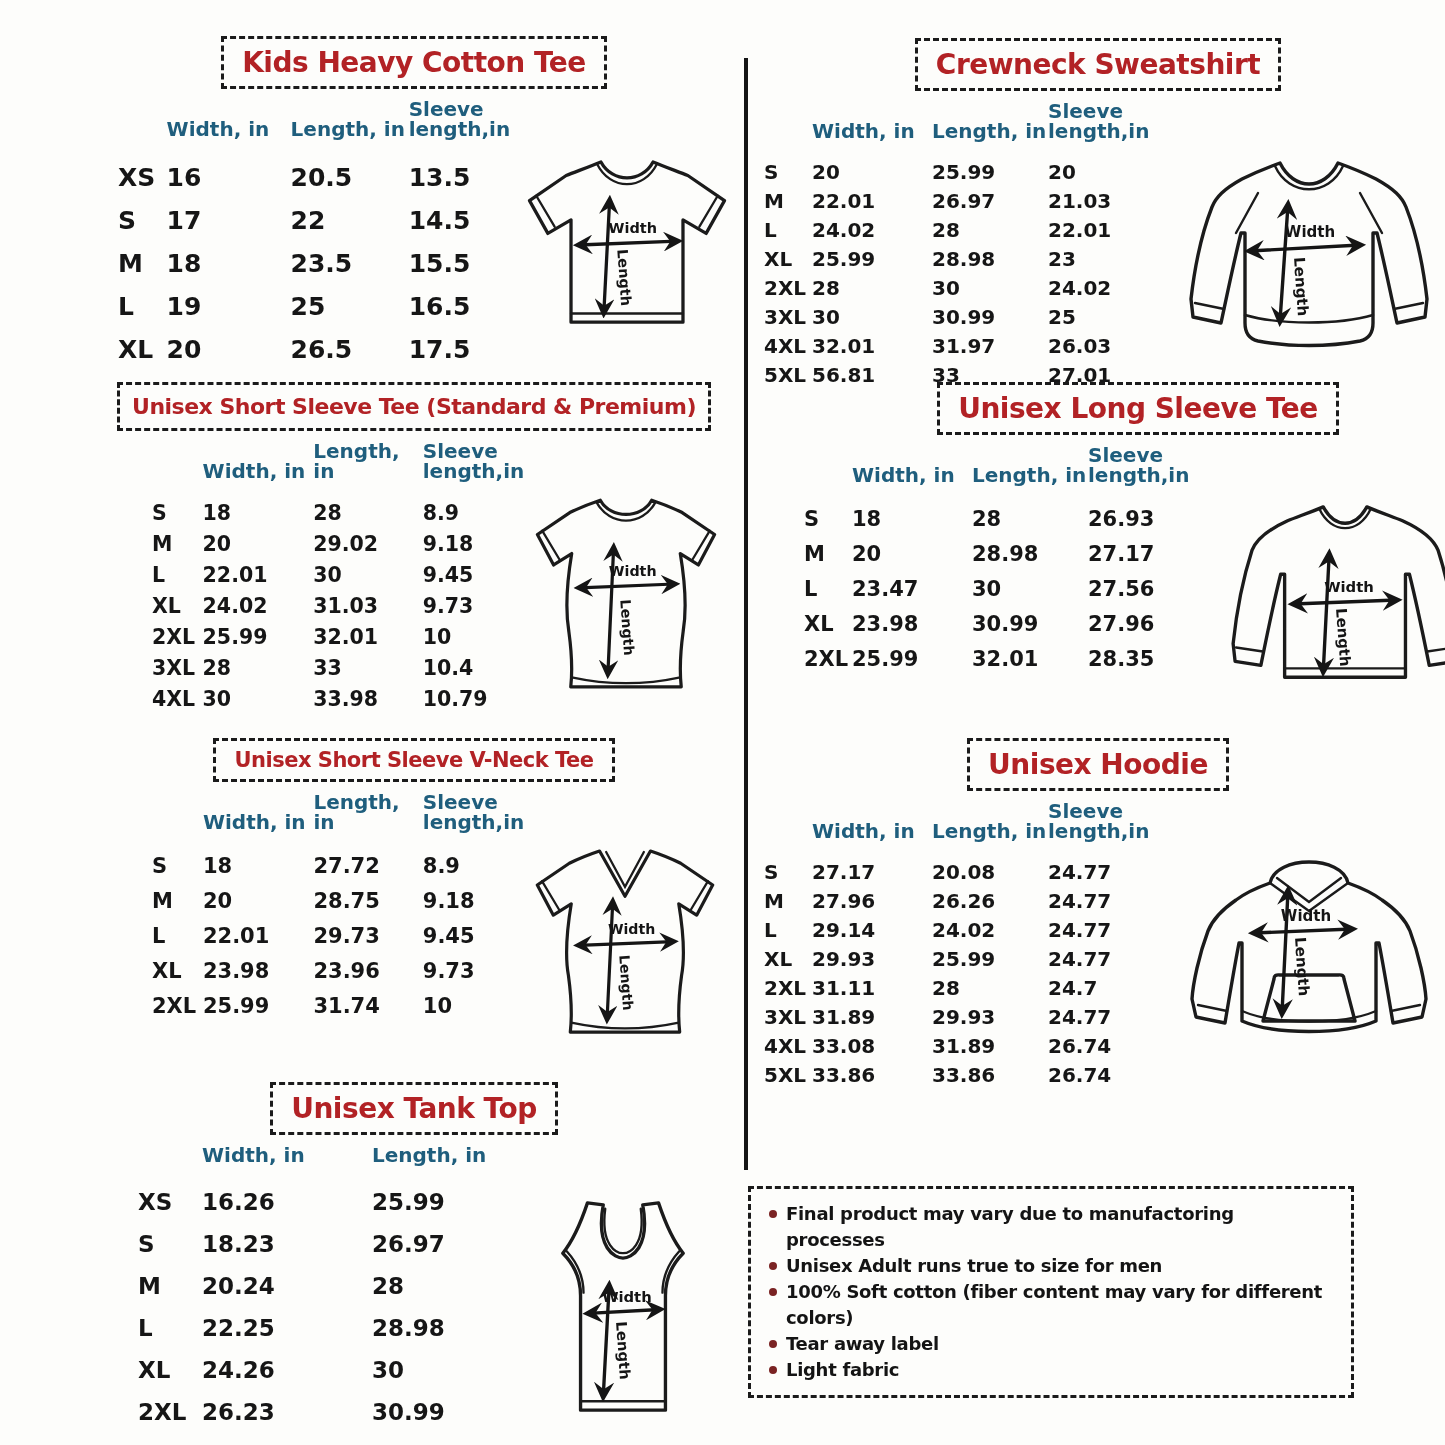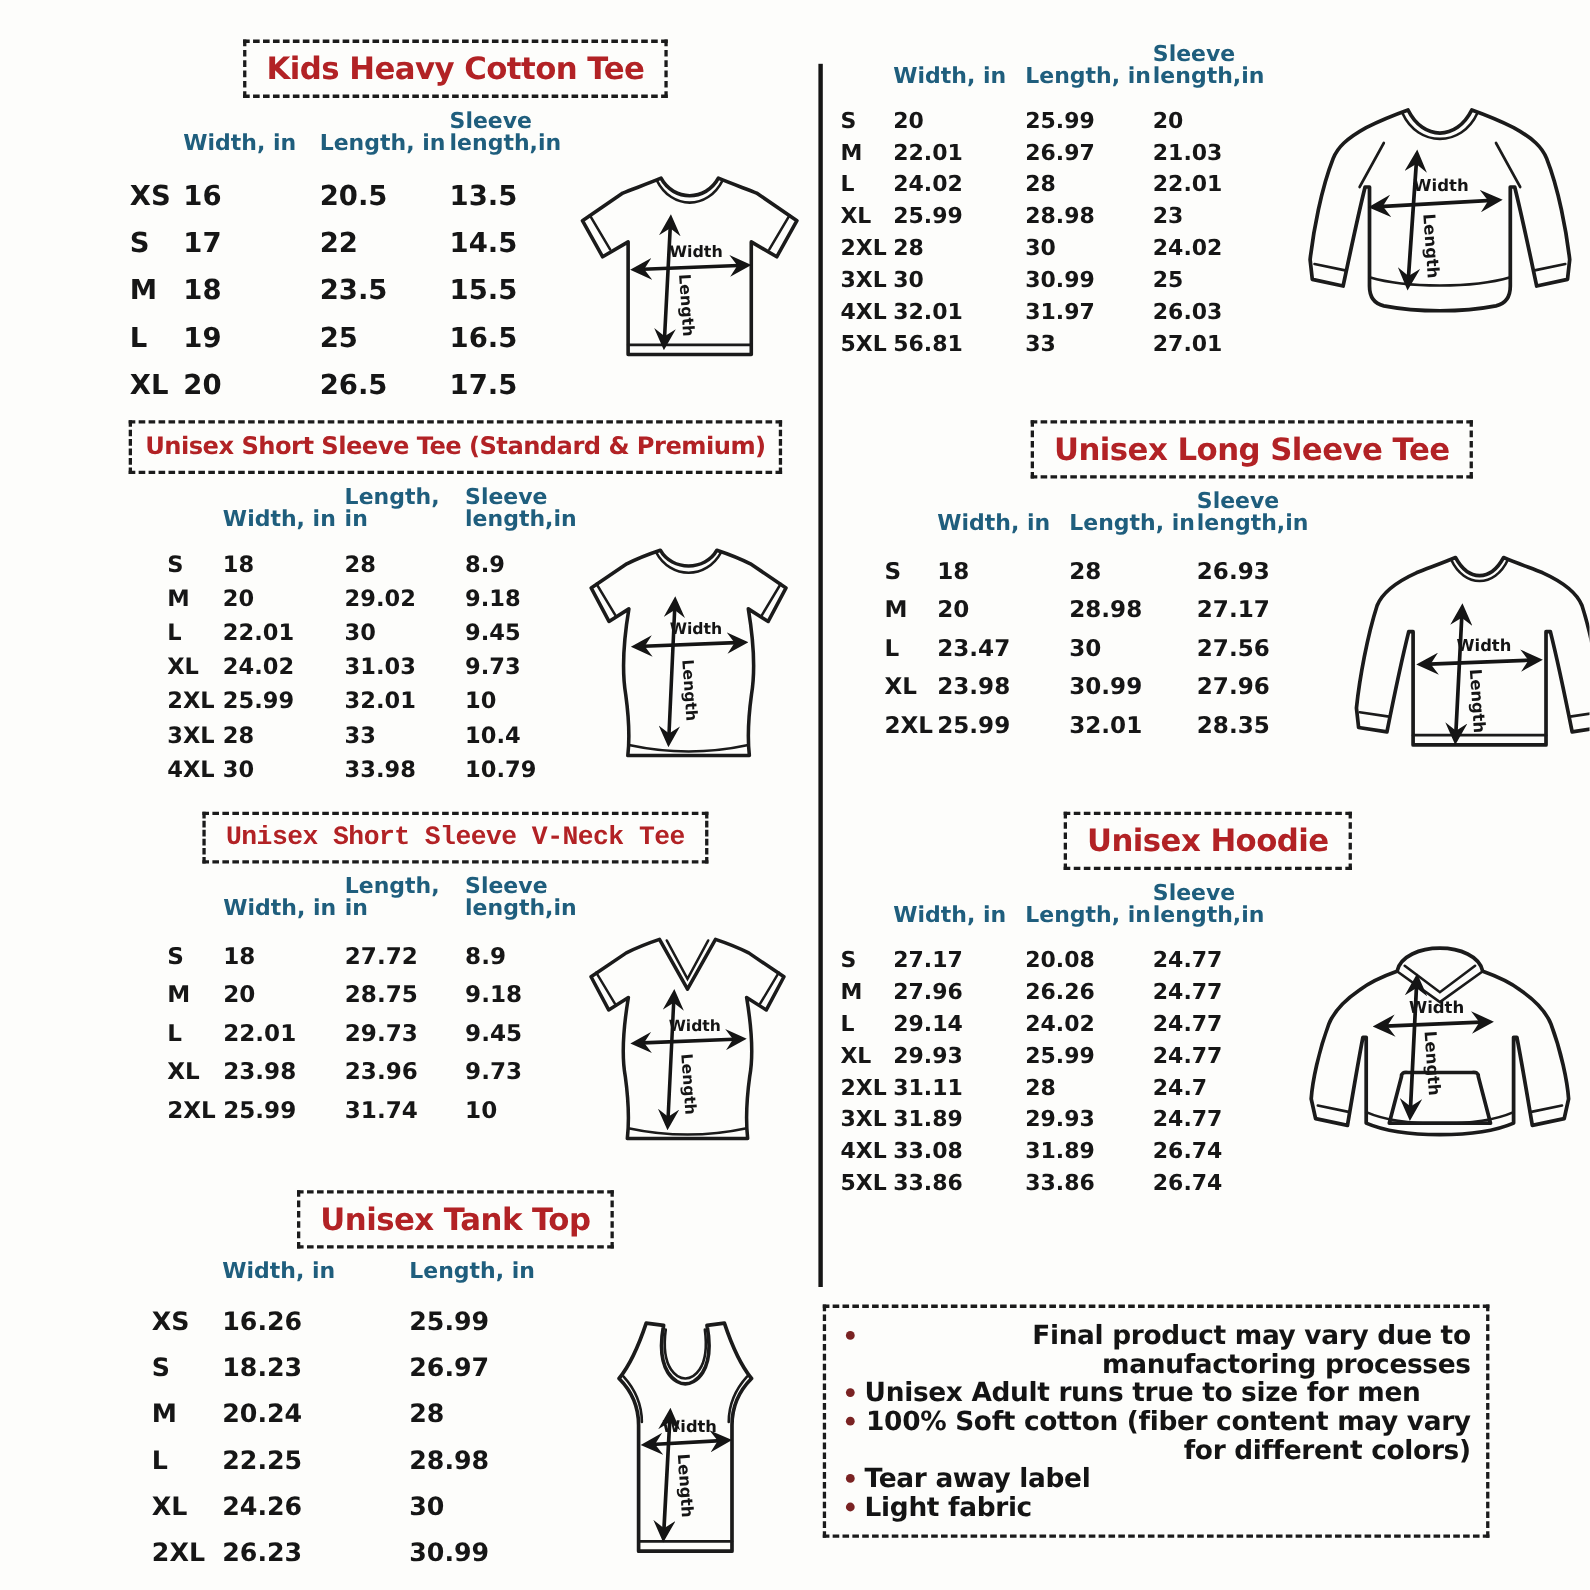--- a/index.html
+++ b/index.html
@@ -53,21 +53,21 @@
     border:3px dashed #1b1b1b;
     background:#fdfdfb;
   }
   .notes-panel ul{list-style:none;margin:0;padding:12px 14px;}
   .notes-panel li{display:flex;align-items:flex-start;line-height:26px;}
   .notes-panel .dot{
     flex:0 0 auto;width:8px;height:8px;border-radius:50%;
     background:#7a2323;margin:9px 9px 0 4px;
   }
   .notes-panel .note-text{
-    font-size:24px;font-weight:bold;color:#141414;letter-spacing:-0.3px;text-align:right;
+    font-size:18px;font-weight:bold;color:#141414;letter-spacing:-0.3px;
   }
 </style>
 </head>
 <body>
 
 <div class="page">
 
   <svg width="0" height="0" style="position:absolute" aria-hidden="true">
     <defs>
       <marker id="ah" viewBox="0 0 10 10" refX="7" refY="5" markerWidth="6" markerHeight="6" orient="auto-start-reverse">
@@ -140,20 +140,21 @@
           <line class="arr" x1="97" y1="54" x2="91" y2="170" marker-start="url(#ah)" marker-end="url(#ah)"></line>
           <line class="arr" x1="65" y1="100" x2="167" y2="96" marker-start="url(#ah)" marker-end="url(#ah)"></line>
           <text class="arrlabel" x="121" y="88" text-anchor="middle">Width</text>
           <text class="arrlabel" x="107" y="134" text-anchor="middle" transform="rotate(86 107 134)">Length</text>
         </svg>
       </div>
     </div>
   </section>
 
   <section class="panel" style="left:756px;top:38px;width:684px;">
+    <div class="title-row"><h2 class="title">Crewneck Sweatshirt</h2></div>
     <div class="body">
       <table class="size-table t-crew" style="margin-left:8px;">
         <colgroup>
             <col style="width:48px">
             <col style="width:120px">
             <col style="width:116px">
             <col style="width:104px">
           </colgroup>
         <thead>
             <tr>
@@ -375,21 +376,21 @@
           <line class="arr" x1="104" y1="60" x2="98" y2="178" marker-start="url(#ah)" marker-end="url(#ah)"></line>
           <line class="arr" x1="68" y1="110" x2="172" y2="106" marker-start="url(#ah)" marker-end="url(#ah)"></line>
           <text class="arrlabel" x="124" y="98" text-anchor="middle">Width</text>
           <text class="arrlabel" x="113" y="144" text-anchor="middle" transform="rotate(86 113 144)">Length</text>
         </svg>
       </div>
     </div>
   </section>
 
   <section class="panel" style="left:92px;top:738px;width:644px;">
-    <div class="title-row"><h2 class="title" style="font-size:24px;font-family:Liberation Mono, monospace;">Unisex Short Sleeve V-Neck Tee</h2></div>
+    <div class="title-row"><h2 class="title" style="font-size:21px;">Unisex Short Sleeve V-Neck Tee</h2></div>
     <div class="body">
       <table class="size-table t-vneck" style="margin-left:60px;">
         <colgroup>
             <col style="width:54px">
             <col style="width:127px">
             <col style="width:120px">
             <col style="width:104px">
           </colgroup>
         <thead>
             <tr>

